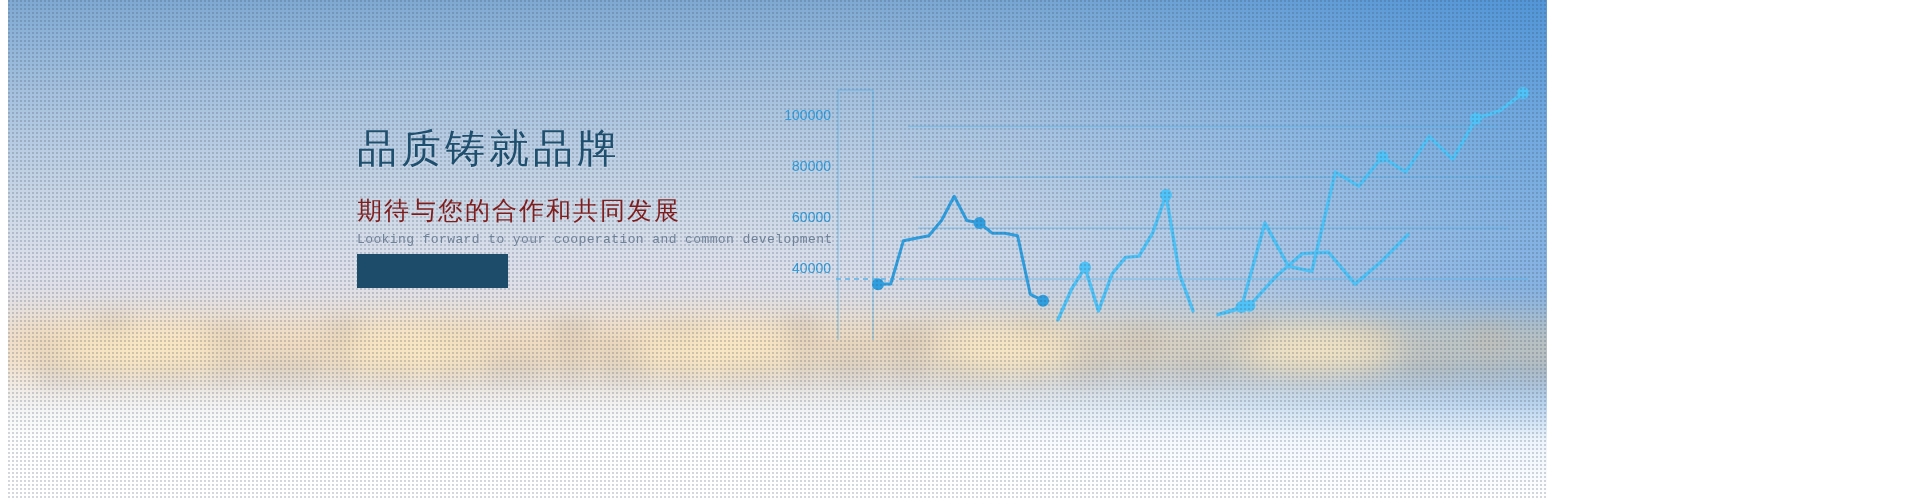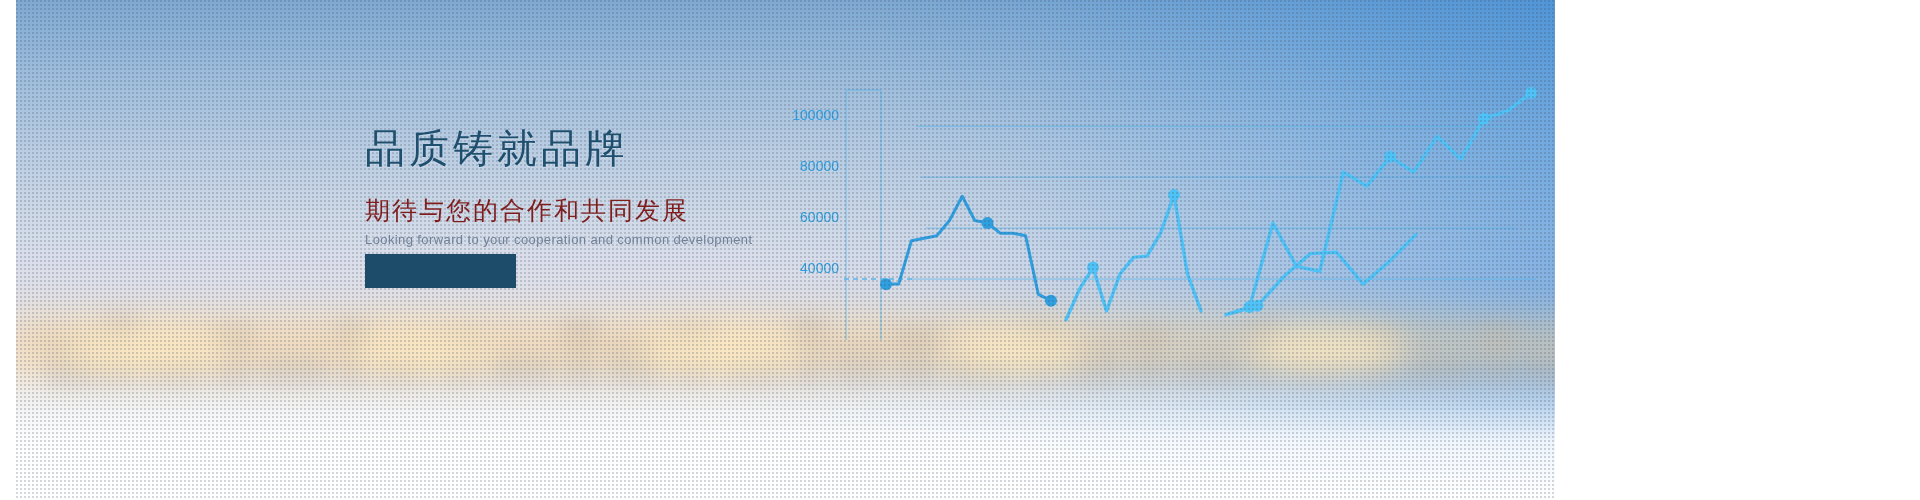--- a/index.html
+++ b/index.html
@@ -4,21 +4,21 @@
 <style>
   * { margin:0; padding:0; box-sizing:border-box; }
   html,body { width:1920px; height:500px; overflow:hidden; }
   body {
     font-family:"Liberation Sans","DejaVu Sans",sans-serif;
     background:#ffffff;
     position:relative;
   }
 
   #banner {
-    position:absolute; left:16px; top:0; width:1539px; height:500px;
+    position:absolute; left:8px; top:0; width:1539px; height:500px;
     overflow:hidden;
   }
 
   
   .bg-sky {
     position:absolute; inset:0;
     background:linear-gradient(to bottom,
       #7fa9d2 0%,
       #8fb4d8 8%,
       #a3c0dd 18%,
@@ -100,21 +100,21 @@
     text-shadow:0 1px 2px rgba(255,255,255,.35);
   }
   .subhead {
     margin-top:30px;
     font-size:25px; line-height:1;
     color:#7f1d1d; letter-spacing:2px; font-weight:400;
   }
   .subhead-en {
     margin-top:10px;
     font-size:13px; line-height:1;
-    color:#6f8198; letter-spacing:.4px; font-weight:400;
+    color:#6f8198; letter-spacing:.4px; font-weight:400;font-family:Liberation Mono, monospace;
   }
   .cta-button {
     position:absolute; left:349px; top:254px;
     width:151px; height:34px;
     background:#1d4c6b;
     border:none;
     color:#ffffff; font-size:14px; letter-spacing:2px;
     cursor:pointer;
   }
 

